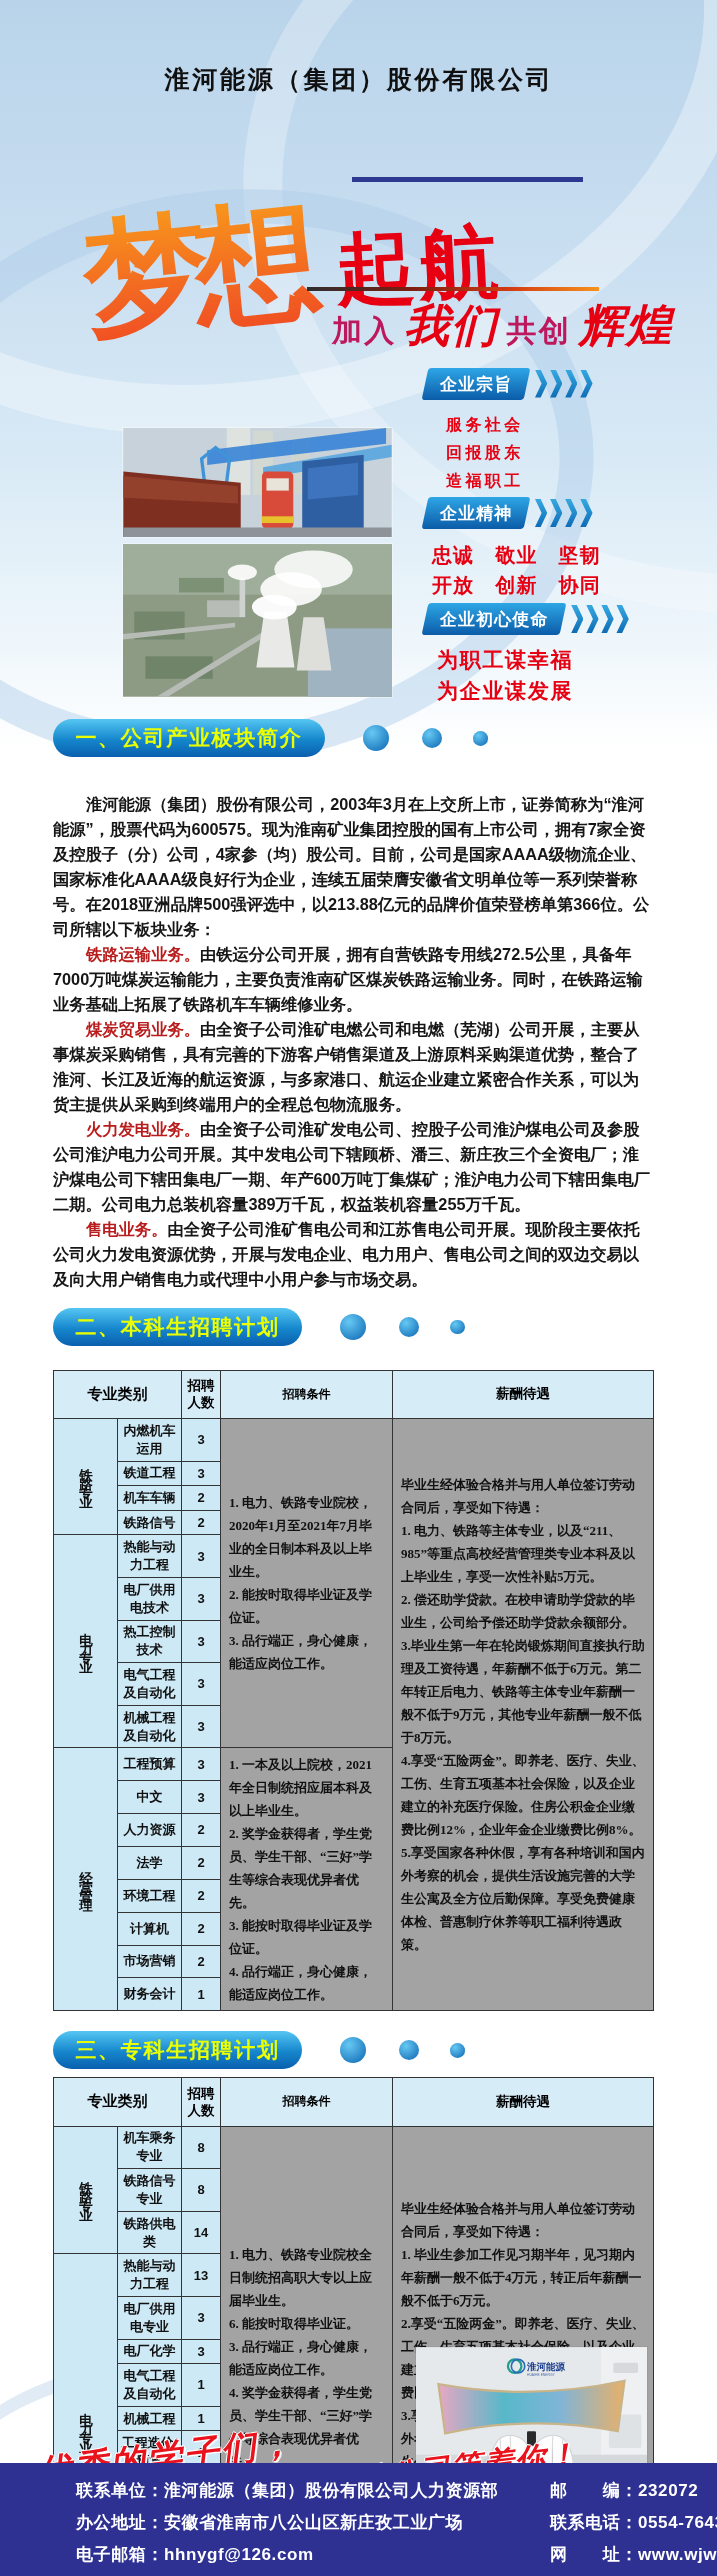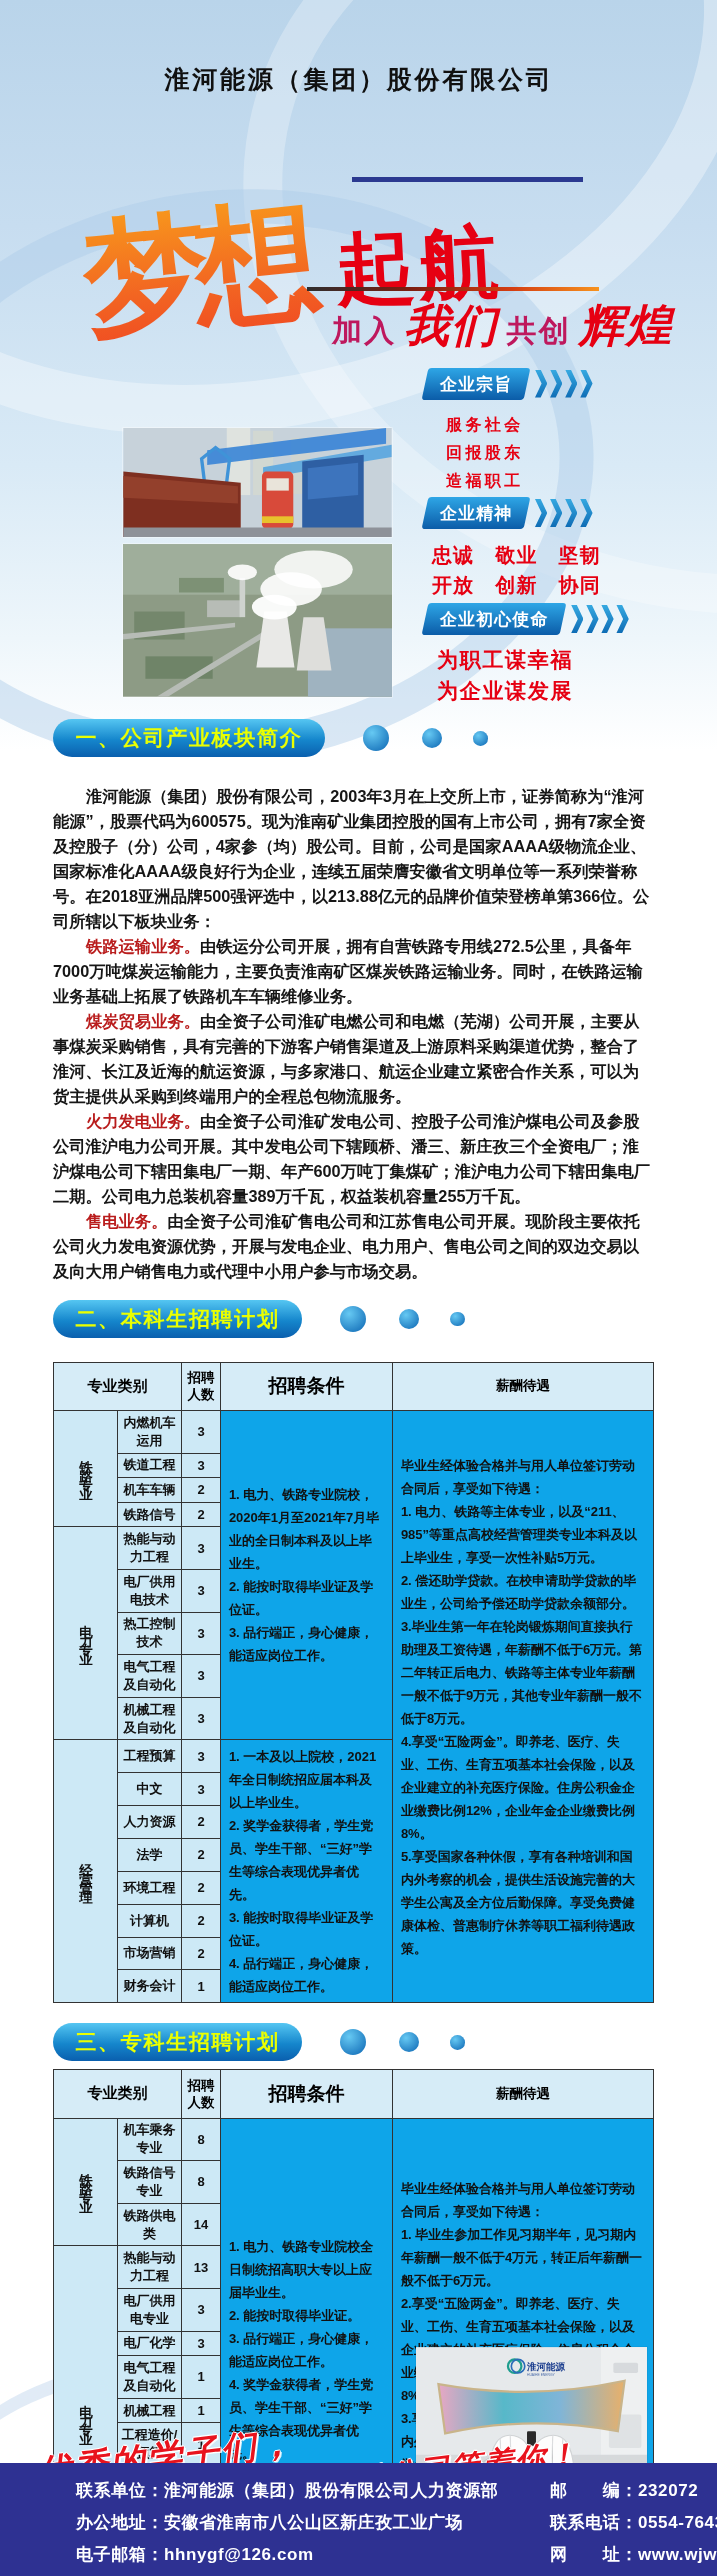--- a/index.html
+++ b/index.html
@@ -49,37 +49,37 @@
   .v3{left:437px;top:296px;font-size:21px;line-height:31px;letter-spacing:1.7px;}
   
   .content{position:absolute;left:0;top:707px;width:718px;}
   .pill-row{display:flex;align-items:center;margin-left:53px;gap:21px;}
   .pill{padding:5px 22.4px;border-radius:23.6px;background:linear-gradient(180deg,#55c6f2 0%,#1586cc 55%,#0a5fae 100%);
     font-weight:900;font-size:21px;color:#eaff00;letter-spacing:1.7px;}
   .dot{border-radius:50%;background:radial-gradient(circle at 35% 30%,#66c9f3,#0b65b2);}
   .d1{width:26px;height:26px;margin-left:17px;}
   .d2{width:20px;height:20px;margin-left:12.3px;}
   .d3{width:14.6px;height:14.6px;margin-left:10px;}
-  .paras{width:601px;margin:27px 0 0 53px;}
+  .paras{width:601px;margin:35px 0 0 53px;}
   .paras p{margin:0;text-indent:33px;font-size:16.3px;line-height:25px;font-weight:700;color:#161616;}
   .lead-red{color:#b91c1c;}
   
   table.recruit{border-collapse:collapse;margin:23.6px 0 0 53px;width:599px;table-layout:fixed;
     border:1.7px solid #222;background:#cde9f6;}
   table.recruit th,table.recruit td{border:1.1px solid #333;}
   th.h-major{width:127px;background:#d6ecf7;font-size:15px;font-weight:700;padding:5.6px 0;}
   th.h-count{width:38px;background:#d6ecf7;font-size:13.5px;font-weight:700;line-height:17px;padding:6.7px 0;}
-  th.h-cond{width:169px;background:#d6ecf7;font-size:19px;font-weight:700;}
+  th.h-cond{width:169px;background:#d6ecf7;font-size:12px;font-weight:700;}
   th.h-salary{width:258px;background:#d6ecf7;font-size:13.5px;font-weight:700;}
   td.group{width:25px;background:#cde9f6;text-align:center;vertical-align:middle;
     font-size:13.5px;font-weight:700;color:#111;}
   td.group span{writing-mode:vertical-lr;letter-spacing:9px;}
   td.major{background:#cde9f6;text-align:center;font-size:13px;font-weight:700;padding:2.8px 1.1px;color:#111;}
   td.count{background:#cde9f6;text-align:center;font-size:13px;font-weight:700;color:#111;}
-  td.bigcell{background:#0ea5e9;vertical-align:middle;padding:4.5px 7.9px;}
+  td.bigcell{background:#a3a3a3;vertical-align:middle;padding:4.5px 7.9px;font-family:Liberation Serif, serif;}
   td.bigcell p{margin:0;font-size:13px;line-height:23px;font-weight:700;color:#111;}
   .office-photo{position:absolute;left:416px;top:2347px;width:231px;height:146px;box-shadow:0 0 0 0.6px rgba(0,0,0,.08);}
   .slogan{position:absolute;left:37px;top:2417px;transform:rotate(-7deg);color:#e8131d;
     font-family:"Liberation Serif","DejaVu Serif",serif;font-style:italic;font-weight:900;
     text-shadow:-1.1px 0 0 #fff,1.1px 0 0 #fff,0 -1.1px 0 #fff,0 1.1px 0 #fff,1.7px 1.7px 0 rgba(255,255,255,.85);}
   .slogan .l1{font-size:35px;letter-spacing:2.2px;}
   .slogan .l2{font-size:31px;margin:2.2px 0 0 59px;letter-spacing:1.1px;}
   
   .footer{position:absolute;left:0;top:2463px;width:718px;height:113px;background:#2e3192;}
   .footer-grid{display:grid;grid-template-columns:474px auto;padding:16px 0 0 76px;row-gap:9px;}
@@ -330,21 +330,21 @@
         <th class="h-count">招聘人数</th>
         <th class="h-cond">招聘条件</th>
         <th class="h-salary">薪酬待遇</th>
       </tr>
       <tr>
         <td class="group" rowspan="3"><span>铁路专业</span></td>
         <td class="major">机车乘务专业</td>
         <td class="count">8</td>
         <td class="bigcell" rowspan="13">
           <p>1. 电力、铁路专业院校全日制统招高职大专以上应届毕业生。</p>
-          <p>2. 能按时取得毕业证。</p>
+          <p>6. 能按时取得毕业证。</p>
           <p>3. 品行端正，身心健康，能适应岗位工作。</p>
           <p>4. 奖学金获得者，学生党员、学生干部、“三好”学生等综合表现优异者优先。</p>
         </td>
         <td class="bigcell" rowspan="13">
           <p>毕业生经体验合格并与用人单位签订劳动合同后，享受如下待遇：</p>
           <p>1. 毕业生参加工作见习期半年，见习期内年薪酬一般不低于4万元，转正后年薪酬一般不低于6万元。</p>
           <p>2.享受“五险两金”。即养老、医疗、失业、工伤、生育五项基本社会保险，以及企业建立的补充医疗保险。住房公积金企业缴费比例12%，企业年金企业缴费比例8%。</p>
           <p>3.享受国家各种休假，享有各种培训和国内外考察的机会，提供生活设施完善的大学生公寓及全方位后勤保障。享受免费健康体检、普惠制疗休养等职工福利待遇政策。</p>
         </td>
       </tr>

